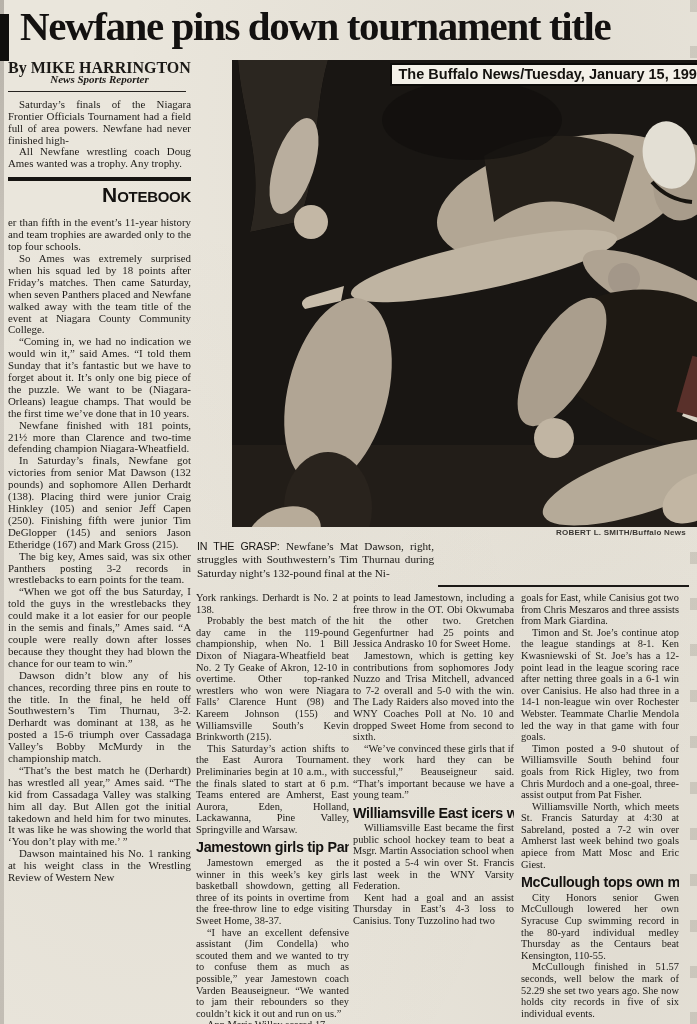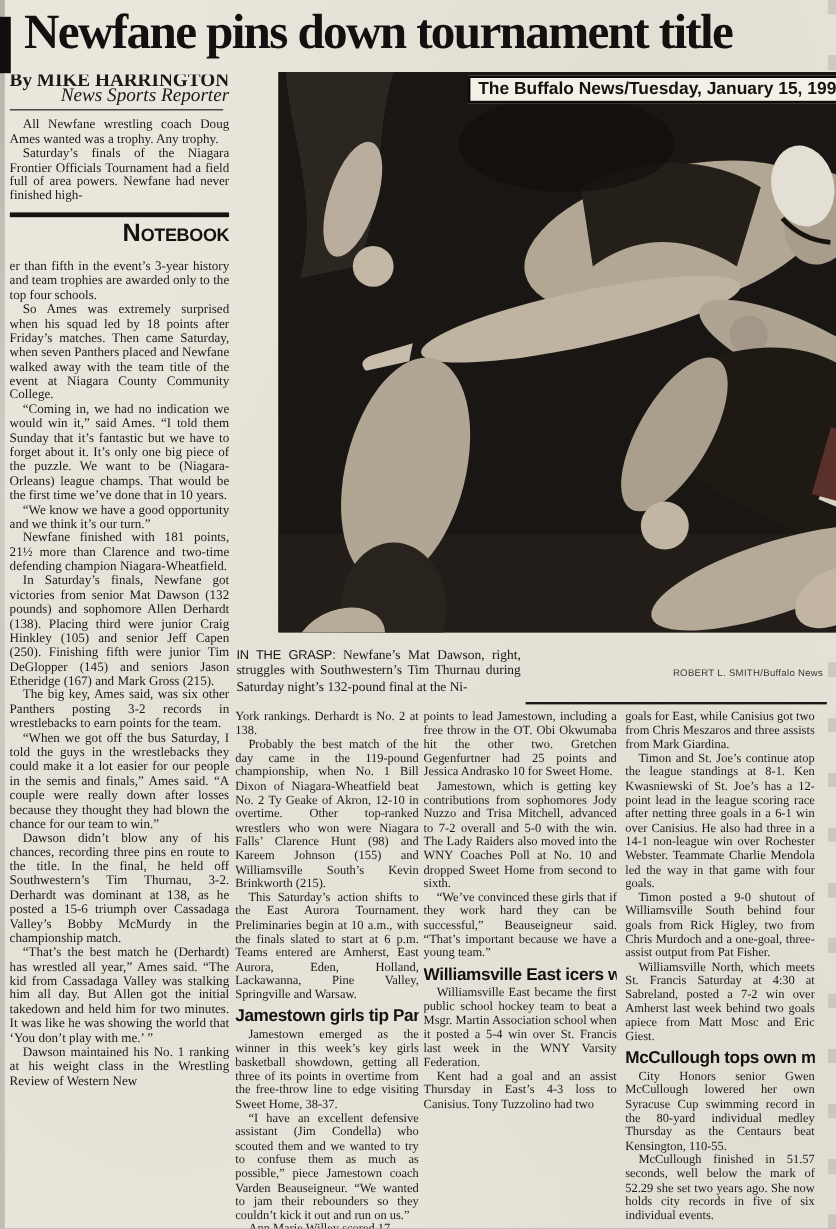--- a/index.html
+++ b/index.html
@@ -19,34 +19,34 @@
     font-size:41px;font-weight:bold;letter-spacing:-1.4px;white-space:nowrap;color:#131110;}
   
   .col{position:absolute;text-align:justify;overflow:hidden;}
   .col p{margin:0;text-indent:11px;}
   .col p.noindent{text-indent:0;}
   .col1{left:8px;top:62px;width:183px;height:962px;font-size:10.9px;line-height:11.9px;}
   .col2{left:196px;top:592px;width:153px;height:432px;font-size:10.4px;line-height:11.6px;}
   .col3{left:353px;top:592px;width:161px;height:432px;font-size:10.4px;line-height:11.6px;}
   .col4{left:521px;top:592px;width:158px;height:432px;font-size:10.4px;line-height:11.6px;}
   .byline{font-weight:bold;font-size:16px;text-align:left;}
-  .byline-title{font-weight:normal;font-style:italic;font-size:16px;text-align:right;}
+  .byline-title{font-weight:bold;font-style:italic;font-size:11px;text-align:center;}
   .byline-rule{border-top:1.7px solid #262320;margin:5px 0 7px;width:178px;}
   .notebook{margin:7px 0 9px;}
   .nb-bar{height:4px;background:#161411;margin-bottom:4px;}
   .nb-word{text-align:right;font-family:"Liberation Sans",sans-serif;font-weight:bold;color:#141210;line-height:20px;}
   .nb-init{font-size:21px;}
   .nb-rest{font-size:15px;letter-spacing:-.3px;}
   .photo{position:absolute;left:196px;top:60px;width:486px;height:467px;background:#191613;margin-left:36px;}
   .photo svg{display:block;width:100%;height:100%;}
   .banner{position:absolute;top:3px;right:4px;background:#f3f0e8;border:2.5px solid #0c0b09;
     padding:1px 7px 2px;font-family:"Liberation Sans",sans-serif;font-weight:bold;
     font-size:14.5px;white-space:nowrap;color:#14120f;}
-  .credit{position:absolute;left:196px;top:556px;width:490px;text-align:right;
-    font-family:"Liberation Sans",sans-serif;font-size:8px;letter-spacing:.25px;color:#3a3733;}
+  .credit{position:absolute;left:196px;top:528px;width:490px;text-align:right;
+    font-family:"Liberation Sans",sans-serif;font-size:8px;letter-spacing:.25px;color:#3a3733;font-weight:bold;}
   .caption{position:absolute;left:197px;top:540px;width:491px;display:flex;gap:5px;
     font-size:11.2px;line-height:13.4px;font-weight:normal;text-align:justify;color:#191715;}
   .cap-col{width:237px;}
   .cap-lead{font-family:"Liberation Sans",sans-serif;font-size:10.7px;letter-spacing:-.2px;}
   .cap-rule{position:absolute;left:438px;top:585px;width:251px;height:1.6px;background:#1b1916;}
   .subhead{font-family:"Liberation Sans",sans-serif;font-weight:bold;font-size:14.3px;
     letter-spacing:-.3px;text-align:left;margin:7px 0 3px;color:#141210;white-space:nowrap;}
 </style>
 </head>
 <body>
@@ -55,30 +55,29 @@
   <div class="edge-strip"></div>
   <div class="edge-bar"></div>
   <div class="right-smudge"></div>
 
   <h1 class="headline">Newfane pins down tournament title</h1>
 
   <div class="col col1">
     <div class="byline">By MIKE HARRINGTON</div>
     <div class="byline-title">News Sports Reporter</div>
     <div class="byline-rule"></div>
+    <p>Saturday’s finals of the Niagara Frontier Officials Tournament had a field full of area powers. Newfane had never finished high-</p>
     <p>All Newfane wrestling coach Doug Ames wanted was a trophy. Any trophy.</p>
-    <p>Saturday’s finals of the Niagara Frontier Officials Tournament had a field full of area powers. Newfane had never finished high-</p>
     <div class="notebook">
       <div class="nb-bar"></div>
       <div class="nb-word"><span class="nb-init">N</span><span class="nb-rest">OTEBOOK</span></div>
     </div>
-    <p class="noindent">er than fifth in the event’s 3-year history and team trophies are awarded only to the top four schools.</p>
+    <p class="noindent">er than fifth in the event’s 11-year history and team trophies are awarded only to the top four schools.</p>
     <p>So Ames was extremely surprised when his squad led by 18 points after Friday’s matches. Then came Saturday, when seven Panthers placed and Newfane walked away with the team title of the event at Niagara County Community College.</p>
     <p>“Coming in, we had no indication we would win it,” said Ames. “I told them Sunday that it’s fantastic but we have to forget about it. It’s only one big piece of the puzzle. We want to be (Niagara-Orleans) league champs. That would be the first time we’ve done that in 10 years.</p>
-    <p>“We know we have a good opportunity and we think it’s our turn.”</p>
     <p>Newfane finished with 181 points, 21½ more than Clarence and two-time defending champion Niagara-Wheatfield.</p>
     <p>In Saturday’s finals, Newfane got victories from senior Mat Dawson (132 pounds) and sophomore Allen Derhardt (138). Placing third were junior Craig Hinkley (105) and senior Jeff Capen (250). Finishing fifth were junior Tim DeGlopper (145) and seniors Jason Etheridge (167) and Mark Gross (215).</p>
     <p>The big key, Ames said, was six other Panthers posting 3-2 records in wrestlebacks to earn points for the team.</p>
     <p>“When we got off the bus Saturday, I told the guys in the wrestlebacks they could make it a lot easier for our people in the semis and finals,” Ames said. “A couple were really down after losses because they thought they had blown the chance for our team to win.”</p>
     <p>Dawson didn’t blow any of his chances, recording three pins en route to the title. In the final, he held off Southwestern’s Tim Thurnau, 3-2. Derhardt was dominant at 138, as he posted a 15-6 triumph over Cassadaga Valley’s Bobby McMurdy in the championship match.</p>
     <p>“That’s the best match he (Derhardt) has wrestled all year,” Ames said. “The kid from Cassadaga Valley was stalking him all day. But Allen got the initial takedown and held him for two minutes. It was like he was showing the world that ‘You don’t play with me.’ ”</p>
     <p>Dawson maintained his No. 1 ranking at his weight class in the Wrestling Review of Western New</p>
   </div>
 
   <div class="photo">
@@ -119,21 +118,21 @@
     <div class="cap-col"><span class="cap-lead">IN THE GRASP:</span> <span>Newfane’s Mat Dawson, right, struggles with Southwestern’s Tim Thurnau during Saturday night’s 132-pound final at the Ni-</span></div>
   </div>
   <div class="cap-rule"></div>
 
   <div class="col col2">
     <p class="noindent">York rankings. Derhardt is No. 2 at 138.</p>
     <p>Probably the best match of the day came in the 119-pound championship, when No. 1 Bill Dixon of Niagara-Wheatfield beat No. 2 Ty Geake of Akron, 12-10 in overtime. Other top-ranked wrestlers who won were Niagara Falls’ Clarence Hunt (98) and Kareem Johnson (155) and Williamsville South’s Kevin Brinkworth (215).</p>
     <p>This Saturday’s action shifts to the East Aurora Tournament. Preliminaries begin at 10 a.m., with the finals slated to start at 6 p.m. Teams entered are Amherst, East Aurora, Eden, Holland, Lackawanna, Pine Valley, Springville and Warsaw.</p>
     <h2 class="subhead">Jamestown girls tip Panthers</h2>
     <p>Jamestown emerged as the winner in this week’s key girls basketball showdown, getting all three of its points in overtime from the free-throw line to edge visiting Sweet Home, 38-37.</p>
-    <p>“I have an excellent defensive assistant (Jim Condella) who scouted them and we wanted to try to confuse them as much as possible,” piece Jamestown coach Varden Beauseigneur. “We wanted to jam their rebounders so they couldn’t kick it out and run on us.”</p>
+    <p>“I have an excellent defensive assistant (Jim Condella) who scouted them and we wanted to try to confuse them as much as possible,” year Jamestown coach Varden Beauseigneur. “We wanted to jam their rebounders so they couldn’t kick it out and run on us.”</p>
     <p>Ann Marie Willey scored 17</p>
   </div>
 
   <div class="col col3">
     <p class="noindent">points to lead Jamestown, including a free throw in the OT. Obi Okwumaba hit the other two. Gretchen Gegenfurtner had 25 points and Jessica Andrasko 10 for Sweet Home.</p>
     <p>Jamestown, which is getting key contributions from sophomores Jody Nuzzo and Trisa Mitchell, advanced to 7-2 overall and 5-0 with the win. The Lady Raiders also moved into the WNY Coaches Poll at No. 10 and dropped Sweet Home from second to sixth.</p>
     <p>“We’ve convinced these girls that if they work hard they can be successful,” Beauseigneur said. “That’s important because we have a young team.”</p>
     <h2 class="subhead">Williamsville East icers win</h2>
     <p>Williamsville East became the first public school hockey team to beat a Msgr. Martin Association school when it posted a 5-4 win over St. Francis last week in the WNY Varsity Federation.</p>
     <p>Kent had a goal and an assist Thursday in East’s 4-3 loss to Canisius. Tony Tuzzolino had two</p>

